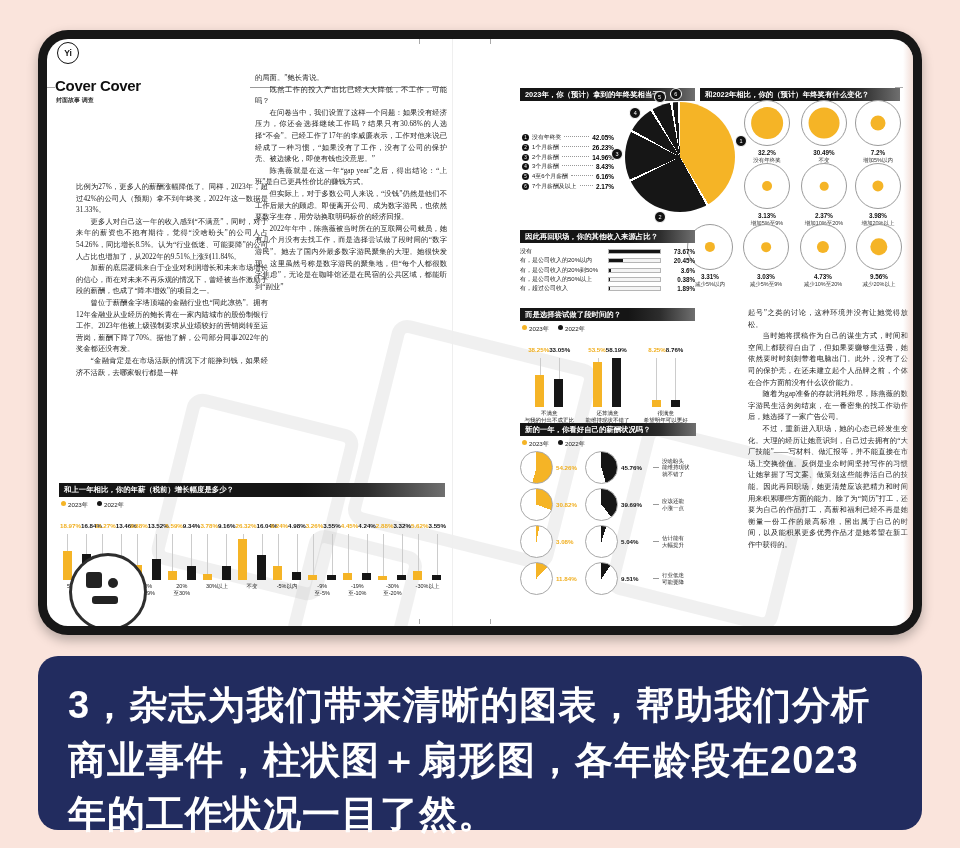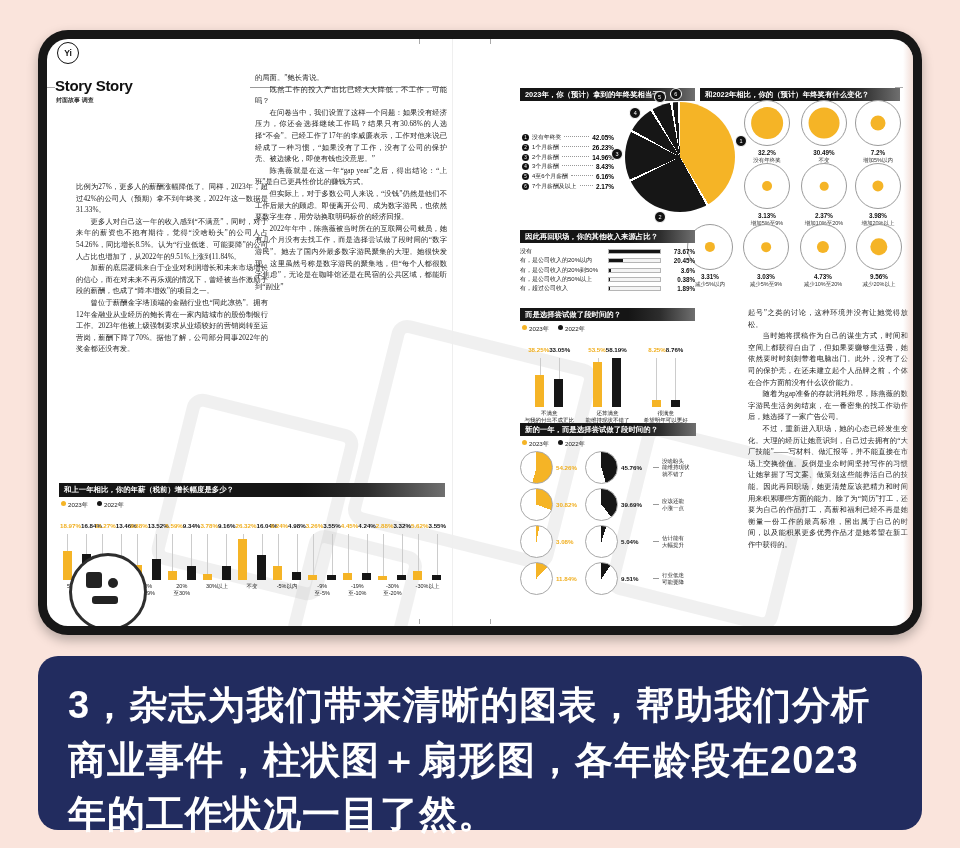--- a/index.html
+++ b/index.html
@@ -91,29 +91,30 @@
     <div class="fold"></div>
 
     <div class="tick" style="left:0;top:48px;width:8px;height:1px"></div>
     <div class="tick" style="right:10px;top:48px;width:8px;height:1px"></div>
     <div class="tick" style="left:372px;top:0;width:1px;height:5px"></div>
     <div class="tick" style="left:443px;top:0;width:1px;height:5px"></div>
     <div class="tick" style="left:372px;top:580px;width:1px;height:5px"></div>
     <div class="tick" style="left:443px;top:580px;width:1px;height:5px"></div>
 
     <div class="yilogo">Yi</div>
-    <div class="covertitle">Story Story</div>
+    <div class="covertitle">Cover Cover</div>
     <div class="coversub">封面故事 调查</div>
     <div class="toprule"></div>
 
     <div class="tcol" style="left:29px;top:142px;width:192px">
         <p>比例为27%，更多人的薪酬涨幅降低了。同样，2023年，超过42%的公司人（预期）拿不到年终奖，2022年这一数据是31.33%。</p>
         <p>更多人对自己这一年的收入感到“不满意”，同时，对于来年的薪资也不抱有期待，觉得“没啥盼头”的公司人占54.26%，同比增长8.5%。认为“行业低迷、可能要降”的公司人占比也增加了，从2022年的9.51%上涨到11.84%。</p>
         <p>加薪的底层逻辑来自于企业对利润增长和未来市场增长的信心，而在对未来不再乐观的情况下，曾经被当作激励手段的薪酬，也成了“降本增效”的项目之一。</p>
         <p>曾位于薪酬金字塔顶端的金融行业也“同此凉热”。拥有12年金融业从业经历的鲍长青在一家内陆城市的股份制银行工作。2023年他被上级强制要求从业绩较好的营销岗转至运营岗，薪酬下降了70%。据他了解，公司部分同事2022年的奖金都还没有发。</p>
+        <p>“金融肯定是在市场活跃的情况下才能挣到钱，如果经济不活跃，去哪家银行都是一样</p>
       </div>
     <div class="tcol" style="left:208px;top:33px;width:192px">
         <p>的局面。”鲍长青说。</p>
         <p>既然工作的投入产出比已经大大降低，不工作，可能吗？</p>
         <p>在问卷当中，我们设置了这样一个问题：如果没有经济压力，你还会选择继续工作吗？结果只有30.68%的人选择“不会”。已经工作了17年的李威廉表示，工作对他来说已经成了一种习惯，“如果没有了工作，没有了公司的保护壳、被边缘化，即使有钱也没意思。”</p>
         <p>陈燕薇就是在这一年“gap year”之后，得出结论：“上班”是自己更具性价比的赚钱方式。</p>
         <p>但实际上，对于多数公司人来说，“没钱”仍然是他们不工作后最大的顾虑。即便离开公司、成为数字游民，也依然要数字生存，用劳动换取明码标价的经济回报。</p>
         <p>2022年年中，陈燕薇被当时所在的互联网公司裁员，她有几个月没有去找工作，而是选择尝试做了段时间的“数字游民”。她去了国内外最多数字游民聚集的大理。她很快发现，这里虽然号称是数字游民的聚集地，但“每个人都很数字焦虑”，无论是在咖啡馆还是在民宿的公共区域，都能听到“副业”</p>
       </div>
     <div class="tcol" style="left:701px;top:268px;width:160px">
@@ -317,21 +318,21 @@
                 <div class="bbar" style="height: 6.93px; background: rgb(245, 180, 38);"></div>
               </div>
               <div class="bcol">
                 <div class="stem"></div>
                 <div class="bbar" style="height: 7.3584px; background: rgb(22, 22, 22);"></div>
               </div>
             </div><div class="bcat">很满意<br>希望明年可以更好</div></div>
         </div>
       </div>
     <div class="chart" id="chE">
-      <div class="ctitle">新的一年，而是选择尝试做了段时间的？</div>
+      <div class="ctitle">新的一年，你看好自己的薪酬状况吗？</div>
       <div class="clegend">
           <span class="lgi"><i class="dot" style="background: rgb(245, 180, 38);"></i>2023年</span>
           <span class="lgi"><i class="dot" style="background: rgb(22, 22, 22);"></i>2022年</span>
         </div>
       <div class="erows">
           <div class="erow">
             <div class="epie" style="background: conic-gradient(rgb(245, 180, 38) 0deg, rgb(245, 180, 38) 54.26%, rgb(255, 255, 255) 54.26%, rgb(255, 255, 255) 100%);"></div>
             <span class="ev vy">54.26%</span>
             <div class="epie" style="background: conic-gradient(rgb(22, 22, 22) 0deg, rgb(22, 22, 22) 45.76%, rgb(255, 255, 255) 45.76%, rgb(255, 255, 255) 100%);"></div>
             <span class="ev vk">45.76%</span>

